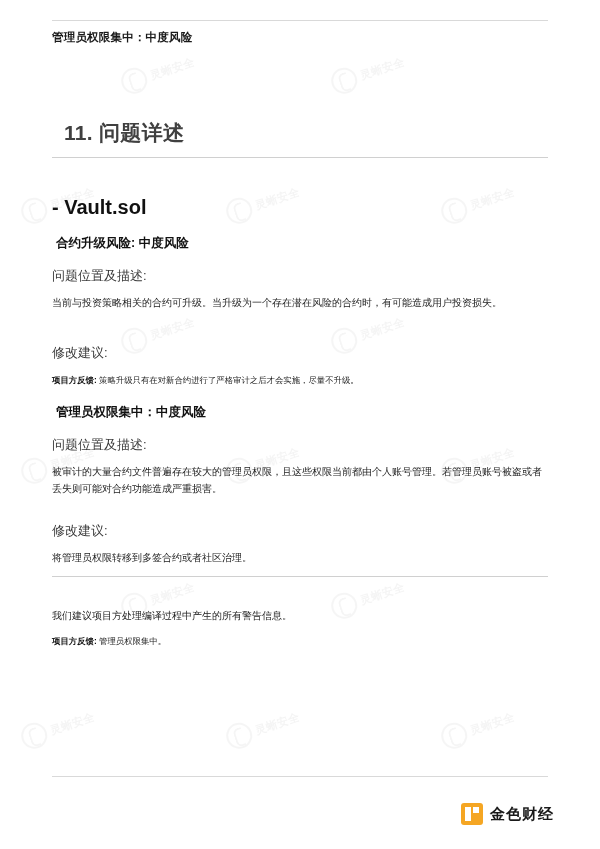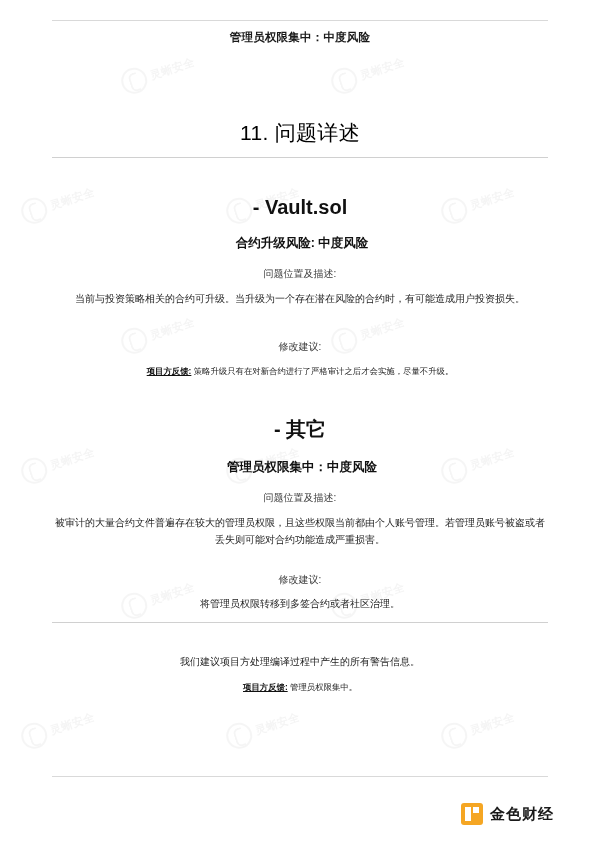--- a/index.html
+++ b/index.html
@@ -59,21 +59,20 @@
     font-weight: 700;
     letter-spacing: 0.5px;
   }
 
   
   .page {
     position: relative;
     z-index: 2;
     padding: 0 52px;
     box-sizing: border-box;
-    text-align: center;
   }
 
   .top-rule {
     position: absolute;
     left: 52px;
     right: 52px;
     top: 20px;
     border-top: 1px solid #d9d9d9;
     z-index: 3;
   }
@@ -89,24 +88,24 @@
   .header-line {
     padding-top: 30px;
     font-size: 11.5px;
     font-weight: 700;
     color: #1a1a1a;
     letter-spacing: 0.2px;
   }
 
   h1.section {
     font-size: 21px;
-    font-weight: 400;
-    margin: 74px 0 6px 0;
+    font-weight: 700;
+    margin: 74px 0 6px 12px;
     letter-spacing: 0.3px;
-    color: #000000;
+    color: #404040;
   }
   h1.section.second {
     margin-top: 92px;
   }
   .rule-under-h1 {
     border-top: 1px solid #d0d0d0;
     margin: 10px 0 0 0;
   }
 
   h2.sub {
@@ -115,41 +114,40 @@
     margin: 38px 0 0 0;
     color: #111;
   }
   h3.item {
     font-size: 12.5px;
     font-weight: 700;
     margin: 16px 0 0 4px;
     color: #111;
   }
   .meta {
-    font-size: 10px;
+    font-size: 13px;
     color: #3a3a3a;
     margin: 14px 0 0 0;
     line-height: 1.55;
   }
   .body-text {
     font-size: 10px;
     color: #1e1e1e;
     margin: 8px 0 0 0;
     line-height: 1.7;
   }
   .feedback {
     font-size: 8.4px;
     margin: 10px 0 0 0;
     line-height: 1.7;
     color: #1e1e1e;
   }
   .feedback .lbl {
     font-weight: 700;
     color: #111;
-    text-decoration: underline;
   }
   .gap-sm { height: 10px; }
   .gap-md { height: 18px; }
 
   
   .footer-brand {
     position: absolute;
     right: 46px;
     bottom: 24px;
     display: flex;
@@ -270,21 +268,20 @@
   <h3 class="item">合约升级风险: 中度风险</h3>
   <p class="meta">问题位置及描述:</p>
   <p class="body-text">当前与投资策略相关的合约可升级。当升级为一个存在潜在风险的合约时，有可能造成用户投资损失。</p>
   <div class="gap-md"></div>
   <p class="meta">修改建议:</p>
   <p class="feedback">
     <span class="lbl">项目方反馈:</span>
     <span>策略升级只有在对新合约进行了严格审计之后才会实施，尽量不升级。</span>
   </p>
 
-  <h2 class="sub">- 其它</h2>
   <h3 class="item">管理员权限集中：中度风险</h3>
   <p class="meta">问题位置及描述:</p>
   <p class="body-text">被审计的大量合约文件普遍存在较大的管理员权限，且这些权限当前都由个人账号管理。若管理员账号被盗或者丢失则可能对合约功能造成严重损害。</p>
   <div class="gap-sm"></div>
   <p class="meta">修改建议:</p>
   <p class="body-text">将管理员权限转移到多签合约或者社区治理。</p>
 
   <div class="rule-under-h1"></div>
   <p class="body-text" style="margin-top:30px;">我们建议项目方处理编译过程中产生的所有警告信息。</p>
   <p class="feedback">

